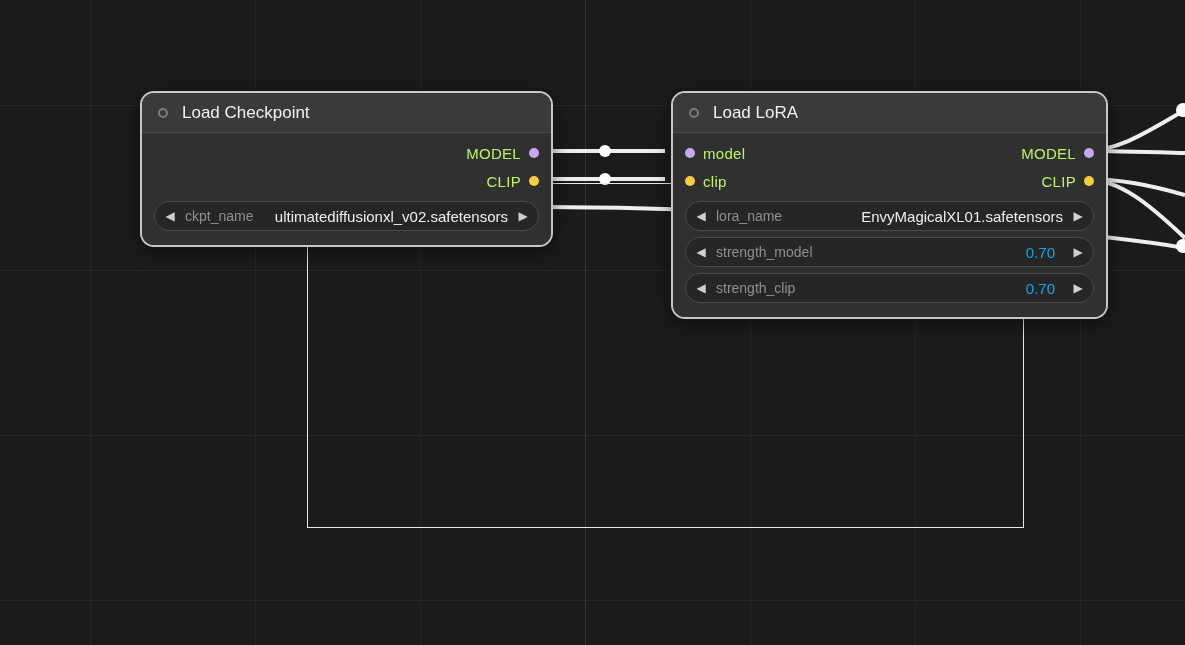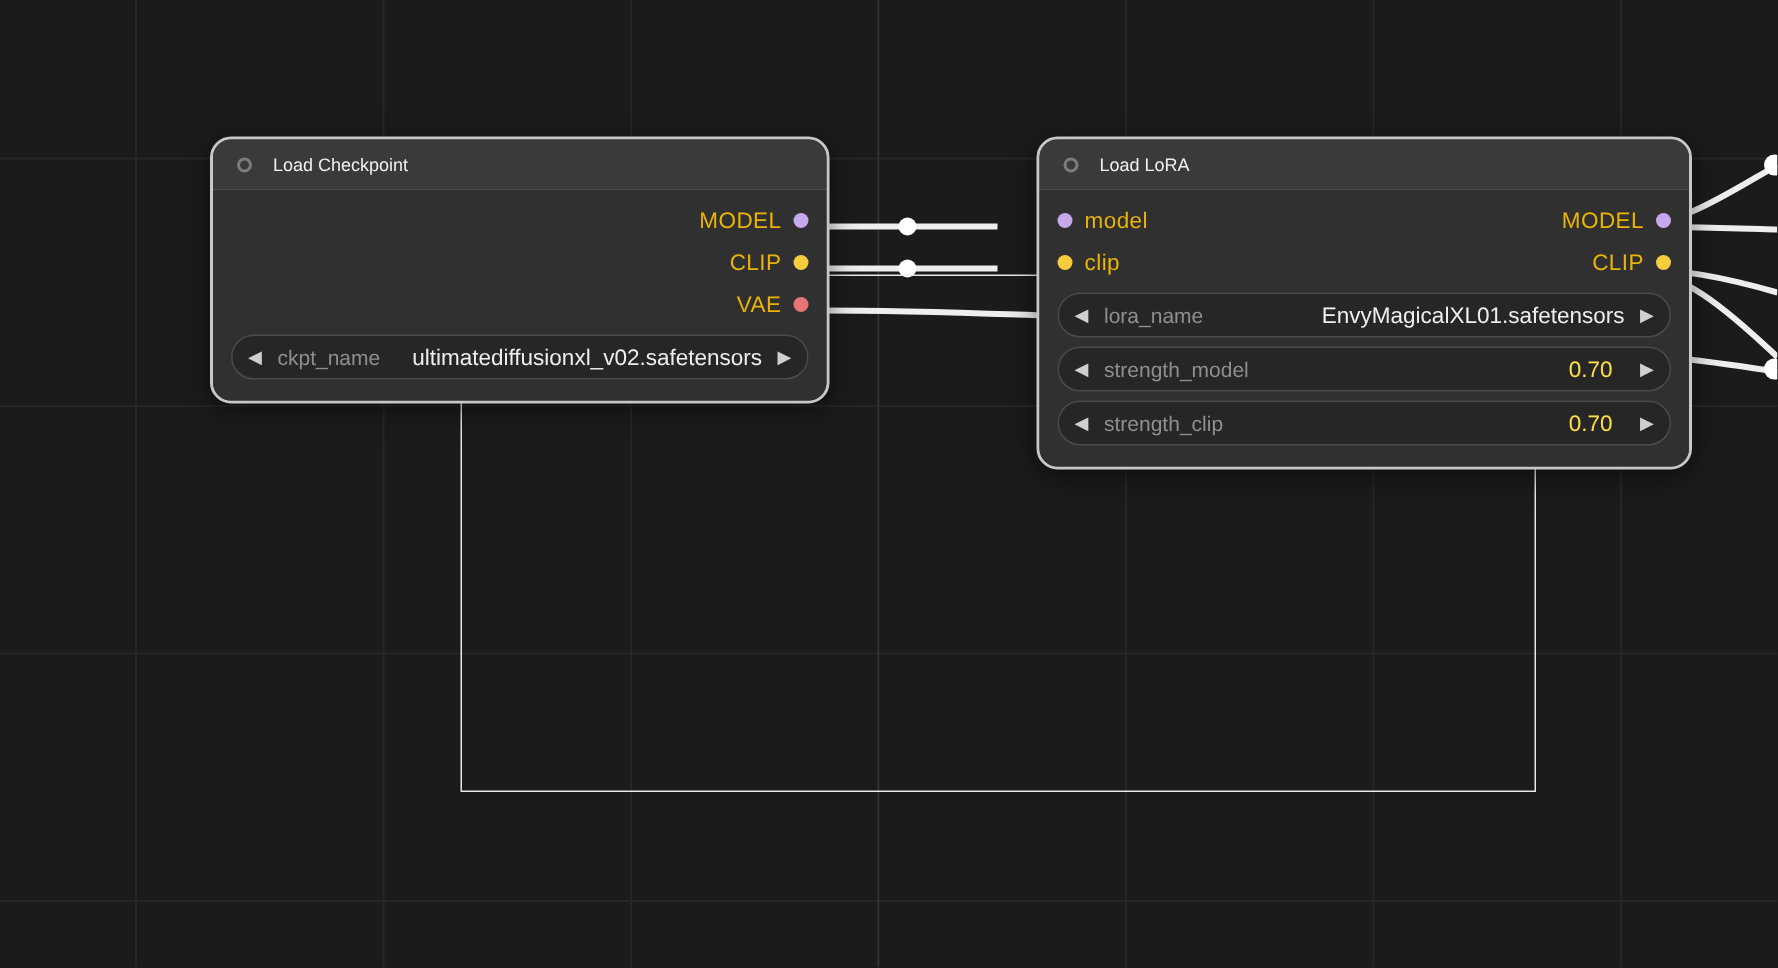--- a/index.html
+++ b/index.html
@@ -65,21 +65,21 @@
     border-radius: 12px 12px 0 0;
   }
   .node-header .collapse {
     width: 10px;
     height: 10px;
     border: 2px solid #7c7c7c;
     border-radius: 50%;
   }
   .node-title {
     color: #f0f0f0;
-    font-size: 12px;
+    font-size: 17px;
   }
   .node-body {
     position: relative;
     padding: 6px 0 14px 0;
     background: #303030;
     border-radius: 0 0 12px 12px;
   }
   .io-row {
     display: flex;
     justify-content: space-between;
@@ -92,21 +92,21 @@
     display: flex;
     align-items: center;
     gap: 8px;
   }
   .io-left {
     display: flex;
     align-items: center;
     gap: 8px;
   }
   .io-label {
-    color: #eab308;
+    color: #bef264;
     font-size: 15px;
     letter-spacing: 0.3px;
     text-align: right;
   }
   .port {
     width: 10px;
     height: 10px;
     border-radius: 50%;
     border: none;
   }
@@ -140,21 +140,21 @@
     color: #eeeeee;
     font-size: 15px;
     white-space: nowrap;
     overflow: hidden;
     text-overflow: clip;
     flex: 1;
     text-align: right;
     margin-left: -10px;
   }
   .widget-num .num-value {
-    color: #fde047;
+    color: #0ea5e9;
     font-size: 15px;
     margin-left: auto;
   }
   .out-only {
     justify-content: flex-end;
   }
 </style>
 </head>
 <body>
 
@@ -193,37 +193,31 @@
         <span class="io-label">MODEL</span>
         <span class="port lavender"></span>
       </div>
     </div>
     <div class="io-row out-only">
       <div class="io-right">
         <span class="io-label">CLIP</span>
         <span class="port yellow"></span>
       </div>
     </div>
-    <div class="io-row out-only">
-      <div class="io-right">
-        <span class="io-label">VAE</span>
-        <span class="port coral"></span>
-      </div>
-    </div>
 
     <div class="widget">
       <span class="arrow-btn">◀</span>
       <span class="widget-label">ckpt_name</span>
       <span class="widget-value">ultimatediffusionxl_v02.safetensors</span>
       <span class="arrow-btn">▶</span>
     </div>
   </div>
 </div>
 
-<div class="node" style="left:691px; top:91px; width:437px;">
+<div class="node" style="left:671px; top:91px; width:437px;">
   <div class="node-header">
     <span class="collapse"></span>
     <span class="node-title">Load LoRA</span>
   </div>
   <div class="node-body">
 
     <div class="io-row">
       <div class="io-left">
         <span class="port lavender"></span>
         <span class="io-label">model</span>

